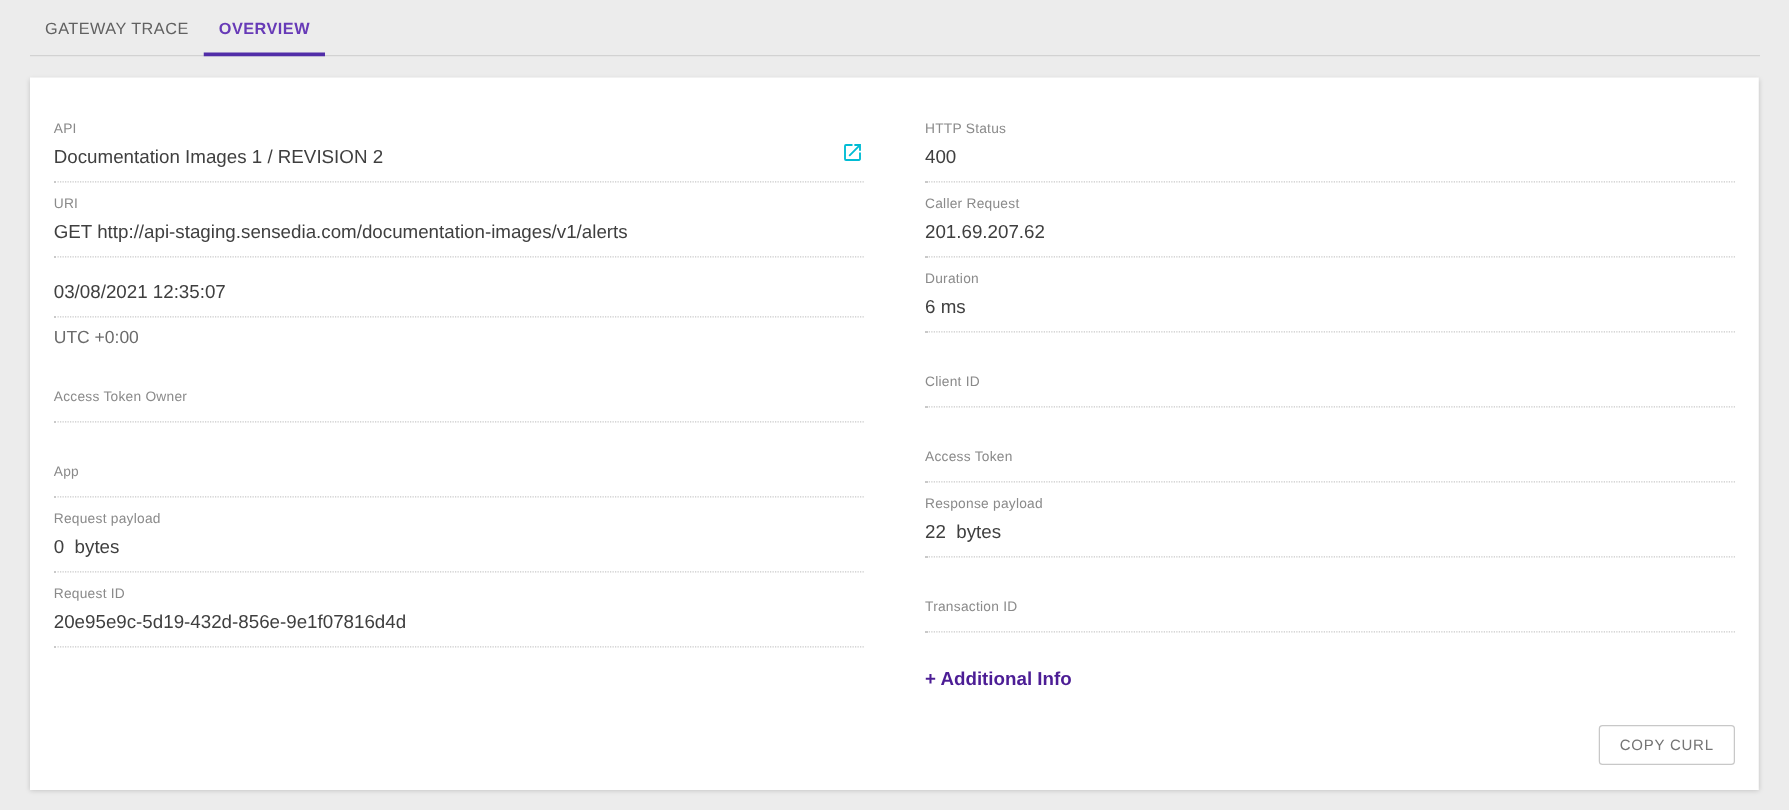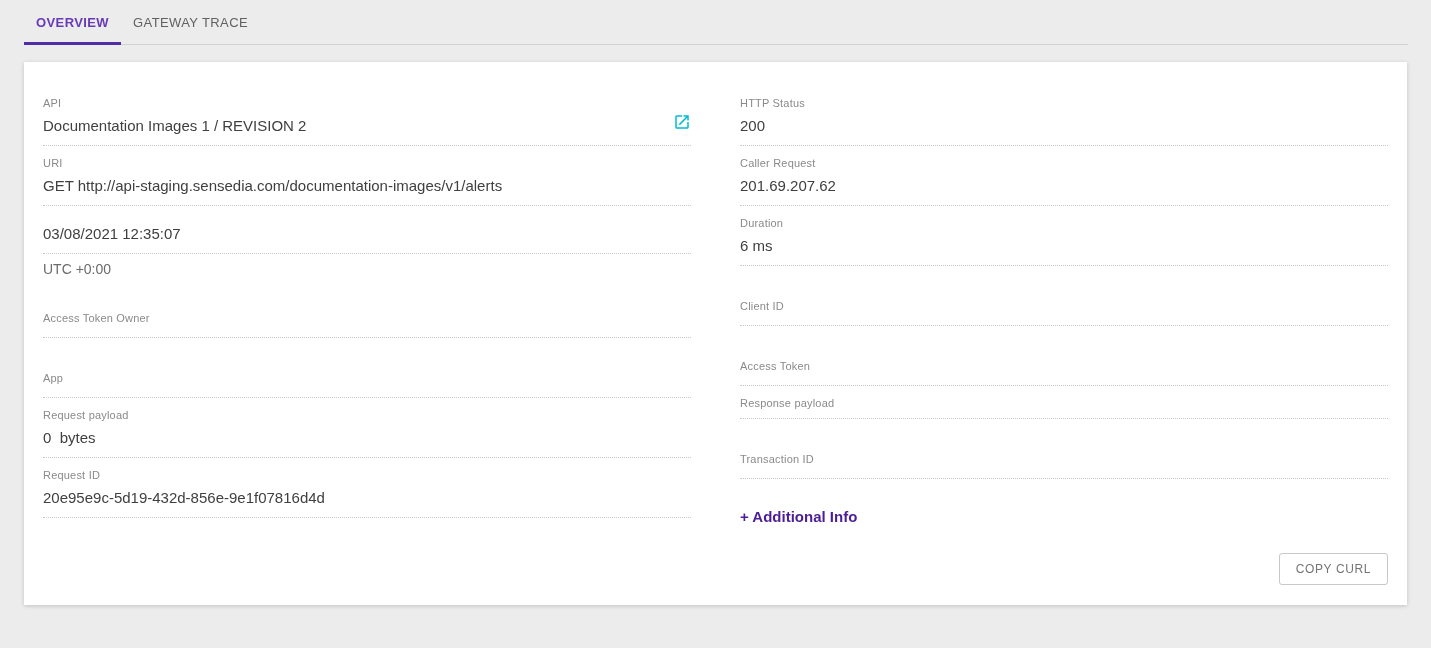--- a/index.html
+++ b/index.html
@@ -101,25 +101,25 @@
     letter-spacing: 0.6px;
     padding: 8px 16px;
     cursor: pointer;
     text-align: center;
   }
 </style>
 </head>
 <body>
 
 <div class="tabbar">
+  <div class="tab">
+    <span>GATEWAY TRACE</span>
+  </div>
   <div class="tab active">
     <span>OVERVIEW</span>
-  </div>
-  <div class="tab">
-    <span>GATEWAY TRACE</span>
   </div>
 </div>
 
 <div class="card">
 
   <div class="col">
 
     <div class="field filled">
       <div class="field-label">API</div>
       <div class="value-row">
@@ -160,21 +160,21 @@
       <div class="field-label">Request ID</div>
       <div class="field-value">20e95e9c-5d19-432d-856e-9e1f07816d4d</div>
     </div>
 
   </div>
 
   <div class="col">
 
     <div class="field filled">
       <div class="field-label">HTTP Status</div>
-      <div class="field-value">200</div>
+      <div class="field-value">400</div>
     </div>
 
     <div class="field filled">
       <div class="field-label">Caller Request</div>
       <div class="field-value">201.69.207.62</div>
     </div>
 
     <div class="field filled">
       <div class="field-label">Duration</div>
       <div class="field-value">6 ms</div>
@@ -183,20 +183,21 @@
     <div class="field empty">
       <div class="field-label">Client ID</div>
     </div>
 
     <div class="field empty">
       <div class="field-label">Access Token</div>
     </div>
 
     <div class="field filled">
       <div class="field-label">Response payload</div>
+      <div class="field-value">22  bytes</div>
     </div>
 
     <div class="field empty">
       <div class="field-label">Transaction ID</div>
     </div>
 
     <div class="additional-info">+ Additional Info</div>
 
     <div class="btn-row">
       <button class="copy-curl">COPY CURL</button>

